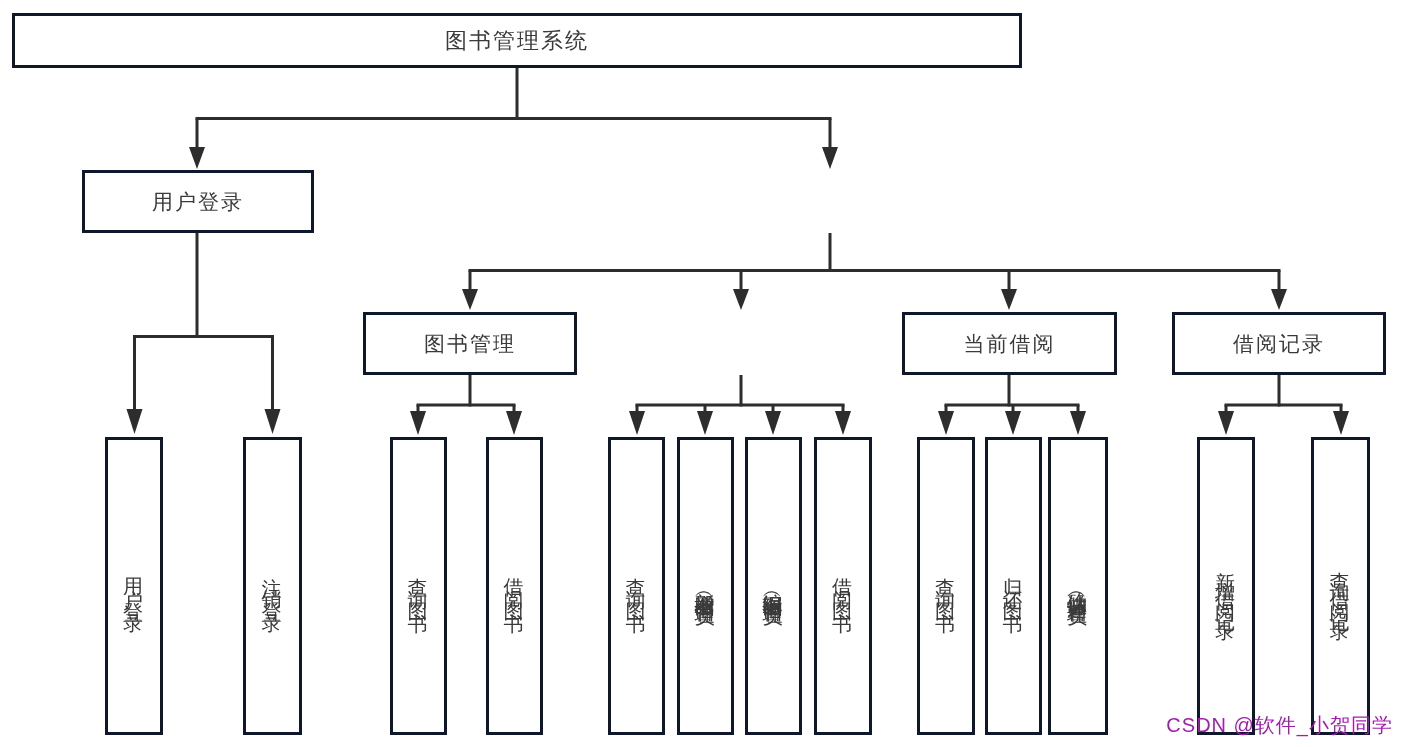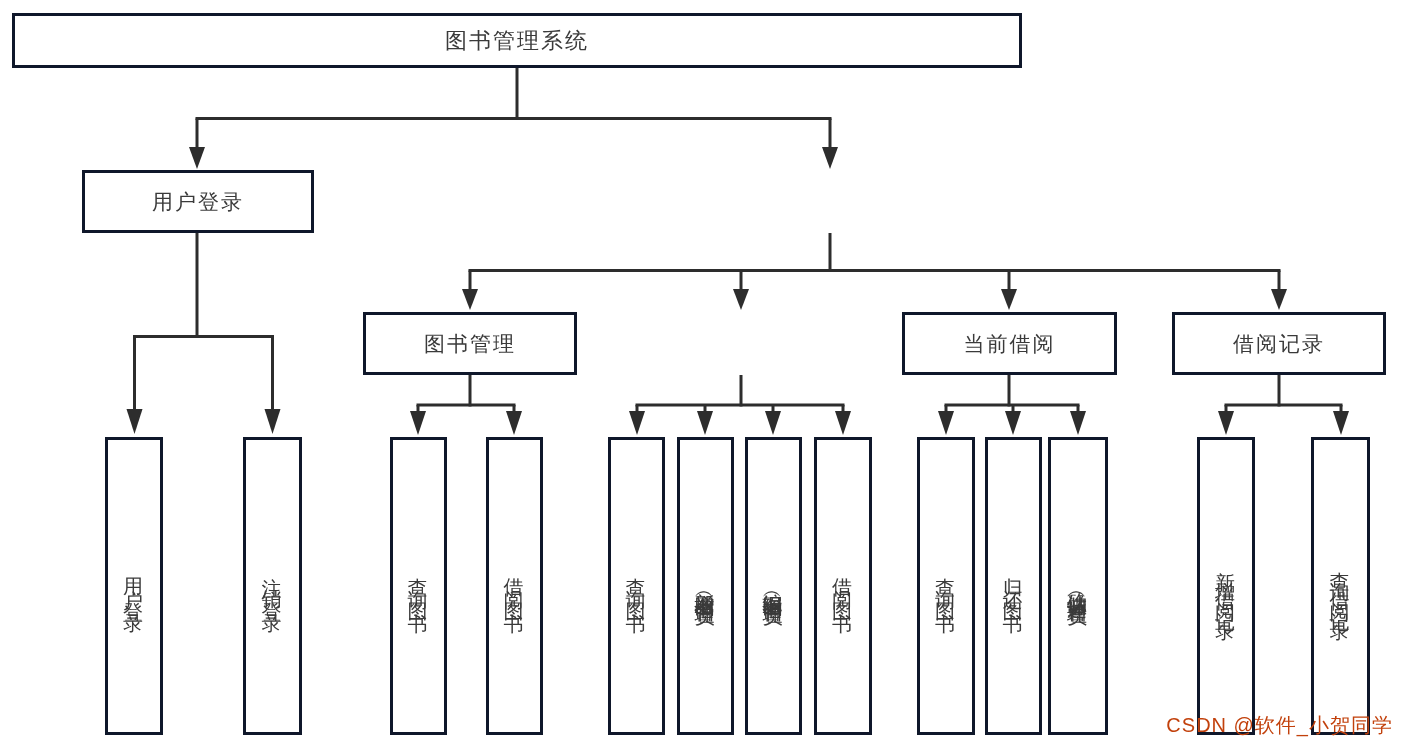--- a/index.html
+++ b/index.html
@@ -42,21 +42,21 @@
     white-space: nowrap;
   }
   .ls-lg { letter-spacing: 12px; }
   .ls-md { letter-spacing: 10px; }
   .ls-sm { letter-spacing: 2px; }
   .watermark {
     position: absolute;
     right: 12px;
     top: 712px;
     font-size: 20px;
-    color: #c2410c;
+    color: #a21caf;
     letter-spacing: 1px;
     z-index: 5;
     white-space: nowrap;
   }
 </style>
 </head>
 <body>
 
 <div class="canvas">
 

